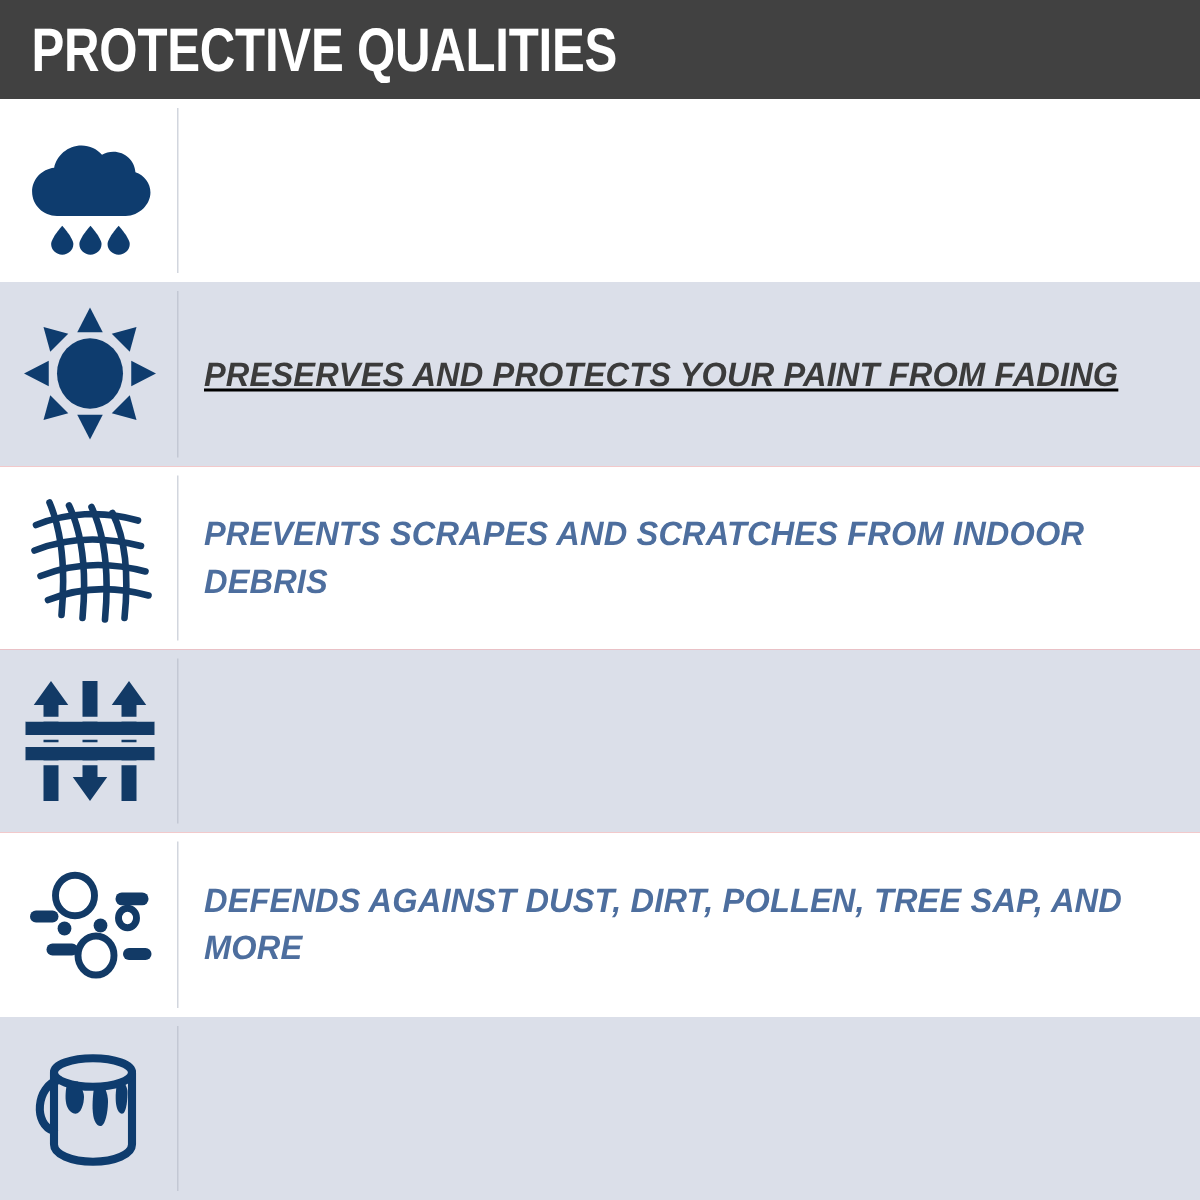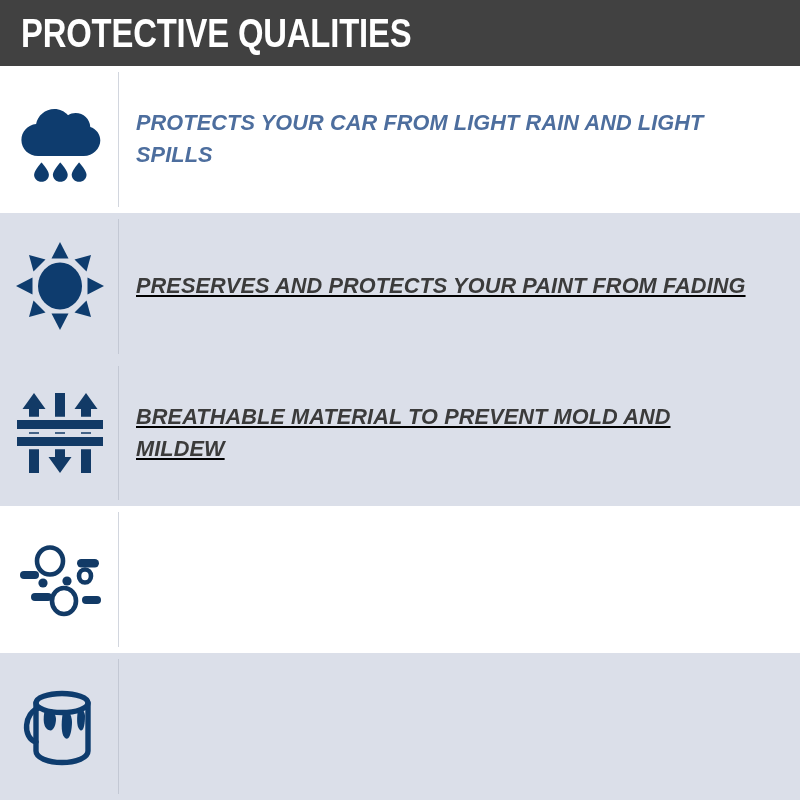--- a/index.html
+++ b/index.html
@@ -127,23 +127,20 @@
           <svg viewBox="0 0 92 92" xmlns="http://www.w3.org/2000/svg">
             <g fill="#0e3c6e">
               <path d="M24 63c-9.2 0-16.6-7.2-16.6-16.1 0-8.3 6.4-15.1 14.7-16C23.6 22.8 31.2 16 40.4 16c5.4 0 10.3 2.4 13.6 6.2 2.2-1.3 4.8-2.1 7.6-2.1 7.9 0 14.3 6.1 14.7 13.8 5.8 1.9 10 7.2 10 13.5C86.3 55.3 78.9 63 69.8 63z"></path>
               <path d="M27.5 69.5c0 0-7.4 8.2-7.4 12.2 0 3.9 3.3 7.1 7.4 7.1s7.4-3.2 7.4-7.1c0-4-7.4-12.2-7.4-12.2z"></path>
               <path d="M46.3 69.5c0 0-7.4 8.2-7.4 12.2 0 3.9 3.3 7.1 7.4 7.1s7.4-3.2 7.4-7.1c0-4-7.4-12.2-7.4-12.2z"></path>
               <path d="M65.1 69.5c0 0-7.4 8.2-7.4 12.2 0 3.9 3.3 7.1 7.4 7.1s7.4-3.2 7.4-7.1c0-4-7.4-12.2-7.4-12.2z"></path>
             </g>
           </svg>
         </div>
       </div>
-      <div class="text-cell">
-        <div class="row-text txt-blue">PROTECTS YOUR CAR FROM LIGHT RAIN AND LIGHT SPILLS</div>
-      </div>
     </div>
 
     <div class="row bg-tint">
       <div class="icon-cell">
         <div class="icon-wrap">
           <svg viewBox="0 0 92 92" xmlns="http://www.w3.org/2000/svg">
             <g fill="#0e3c6e">
               <ellipse cx="46" cy="46" rx="22" ry="23.5"></ellipse>
               <polygon points="46,2 54.5,18.5 37.5,18.5"></polygon>
               <polygon points="46,90 54.5,73.5 37.5,73.5"></polygon>
@@ -155,20 +152,41 @@
               <polygon points="77,77 60.5,72.5 72.5,60.5"></polygon>
             </g>
           </svg>
         </div>
       </div>
       <div class="text-cell">
         <div class="row-text txt-dark">PRESERVES AND PROTECTS YOUR PAINT FROM FADING</div>
       </div>
     </div>
 
+    <div class="row bg-white">
+      <div class="icon-cell">
+        <div class="icon-wrap">
+          <svg viewBox="0 0 92 92" xmlns="http://www.w3.org/2000/svg">
+            <g stroke="#123a66" stroke-width="4.4" fill="none" stroke-linecap="round">
+              <path d="M19 9 C27 28, 30 52, 27 84"></path>
+              <path d="M32 11 C41 30, 44 54, 41 86"></path>
+              <path d="M47 12 C56 31, 59 55, 56 87"></path>
+              <path d="M61 16 C70 34, 72 57, 69 86"></path>
+              <path d="M10 24 C30 16, 54 14, 78 21"></path>
+              <path d="M9 41 C29 33, 53 31, 80 38"></path>
+              <path d="M13 58 C33 50, 57 48, 83 55"></path>
+              <path d="M18 74 C38 66, 60 64, 85 71"></path>
+            </g>
+          </svg>
+        </div>
+      </div>
+      <div class="text-cell">
+        <div class="row-text txt-blue">PREVENTS SCRAPES AND SCRATCHES FROM INDOOR DEBRIS</div>
+      </div>
+    </div>
 
     <div class="row bg-tint">
       <div class="icon-cell">
         <div class="icon-wrap">
           <svg viewBox="0 0 92 92" xmlns="http://www.w3.org/2000/svg">
             <g fill="#123a66">
 
               <path d="M20 6 L31.5 22 L25 22 L25 86 L15 86 L15 22 L8.5 22 Z"></path>
 
               <path d="M46 86 L57.5 70 L51 70 L51 6 L41 6 L41 70 L34.5 70 Z"></path>
@@ -179,23 +197,20 @@
               <rect x="3" y="50" width="86" height="9"></rect>
             </g>
             <g fill="none" stroke="#dbdfe9" stroke-width="3.2">
               <line x1="3" y1="31.4" x2="89" y2="31.4"></line>
               <line x1="3" y1="43.6" x2="89" y2="43.6"></line>
               <line x1="3" y1="48.4" x2="89" y2="48.4"></line>
               <line x1="3" y1="60.6" x2="89" y2="60.6"></line>
             </g>
           </svg>
         </div>
-      </div>
-      <div class="text-cell">
-        <div class="row-text txt-dark">BREATHABLE MATERIAL TO PREVENT MOLD AND MILDEW</div>
       </div>
     </div>
 
     <div class="row bg-white">
       <div class="icon-cell">
         <div class="icon-wrap">
           <svg viewBox="0 0 92 92" xmlns="http://www.w3.org/2000/svg">
             <g fill="none" stroke="#123a66" stroke-width="4.6" stroke-linecap="round">
               <ellipse cx="36" cy="27" rx="13" ry="13.5"></ellipse>
               <ellipse cx="50" cy="67" rx="12" ry="13"></ellipse>
@@ -205,20 +220,23 @@
               <circle cx="53" cy="47" r="4.6"></circle>
               <circle cx="29" cy="49" r="4.6"></circle>
               <rect x="6" y="37" width="19" height="8" rx="4"></rect>
               <rect x="63" y="25" width="22" height="8.5" rx="4.2"></rect>
               <rect x="17" y="59" width="21" height="8" rx="4"></rect>
               <rect x="68" y="62" width="19" height="8" rx="4"></rect>
             </g>
           </svg>
         </div>
       </div>
+      <div class="text-cell">
+        <div class="row-text txt-blue">DEFENDS AGAINST DUST, DIRT, POLLEN, TREE SAP, AND MORE</div>
+      </div>
     </div>
 
     <div class="row bg-tint">
       <div class="icon-cell">
         <div class="icon-wrap">
           <svg viewBox="0 0 92 92" xmlns="http://www.w3.org/2000/svg">
             <g fill="none" stroke="#0e3c6e" stroke-width="5.4" stroke-linecap="round" stroke-linejoin="round">
 
               <path d="M25 27 C10 31, 8 57, 22 61"></path>
 

